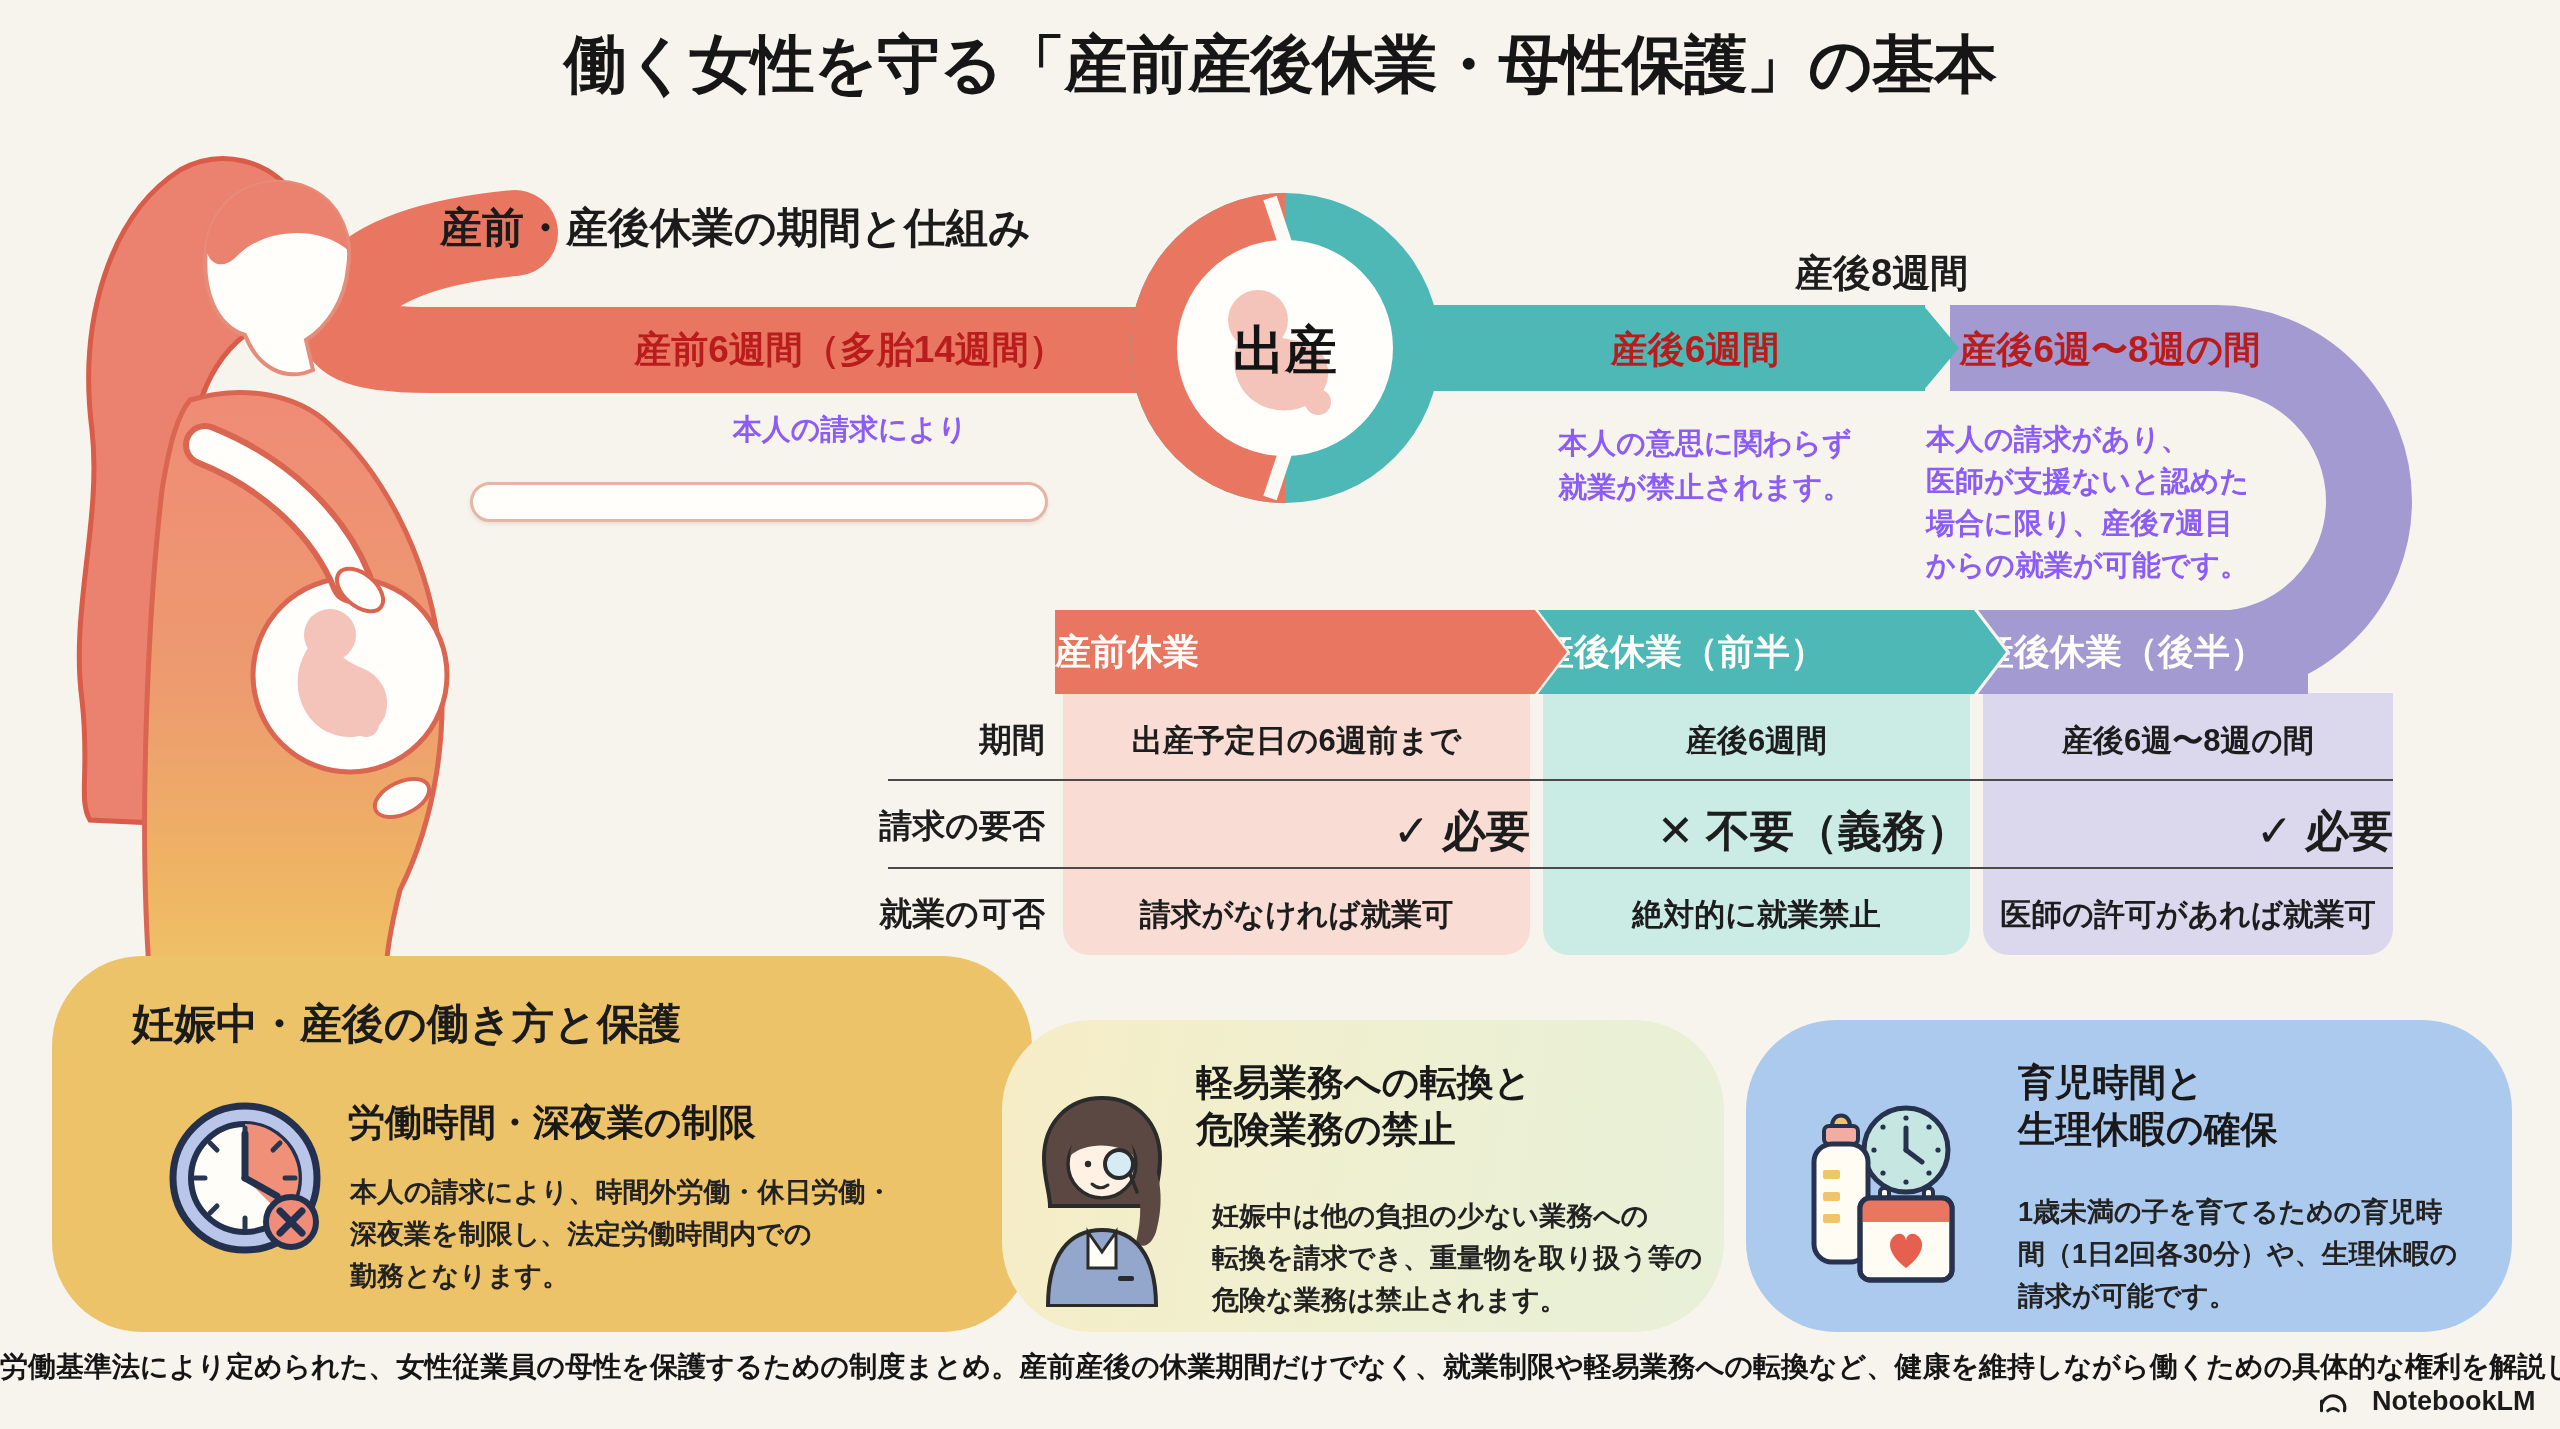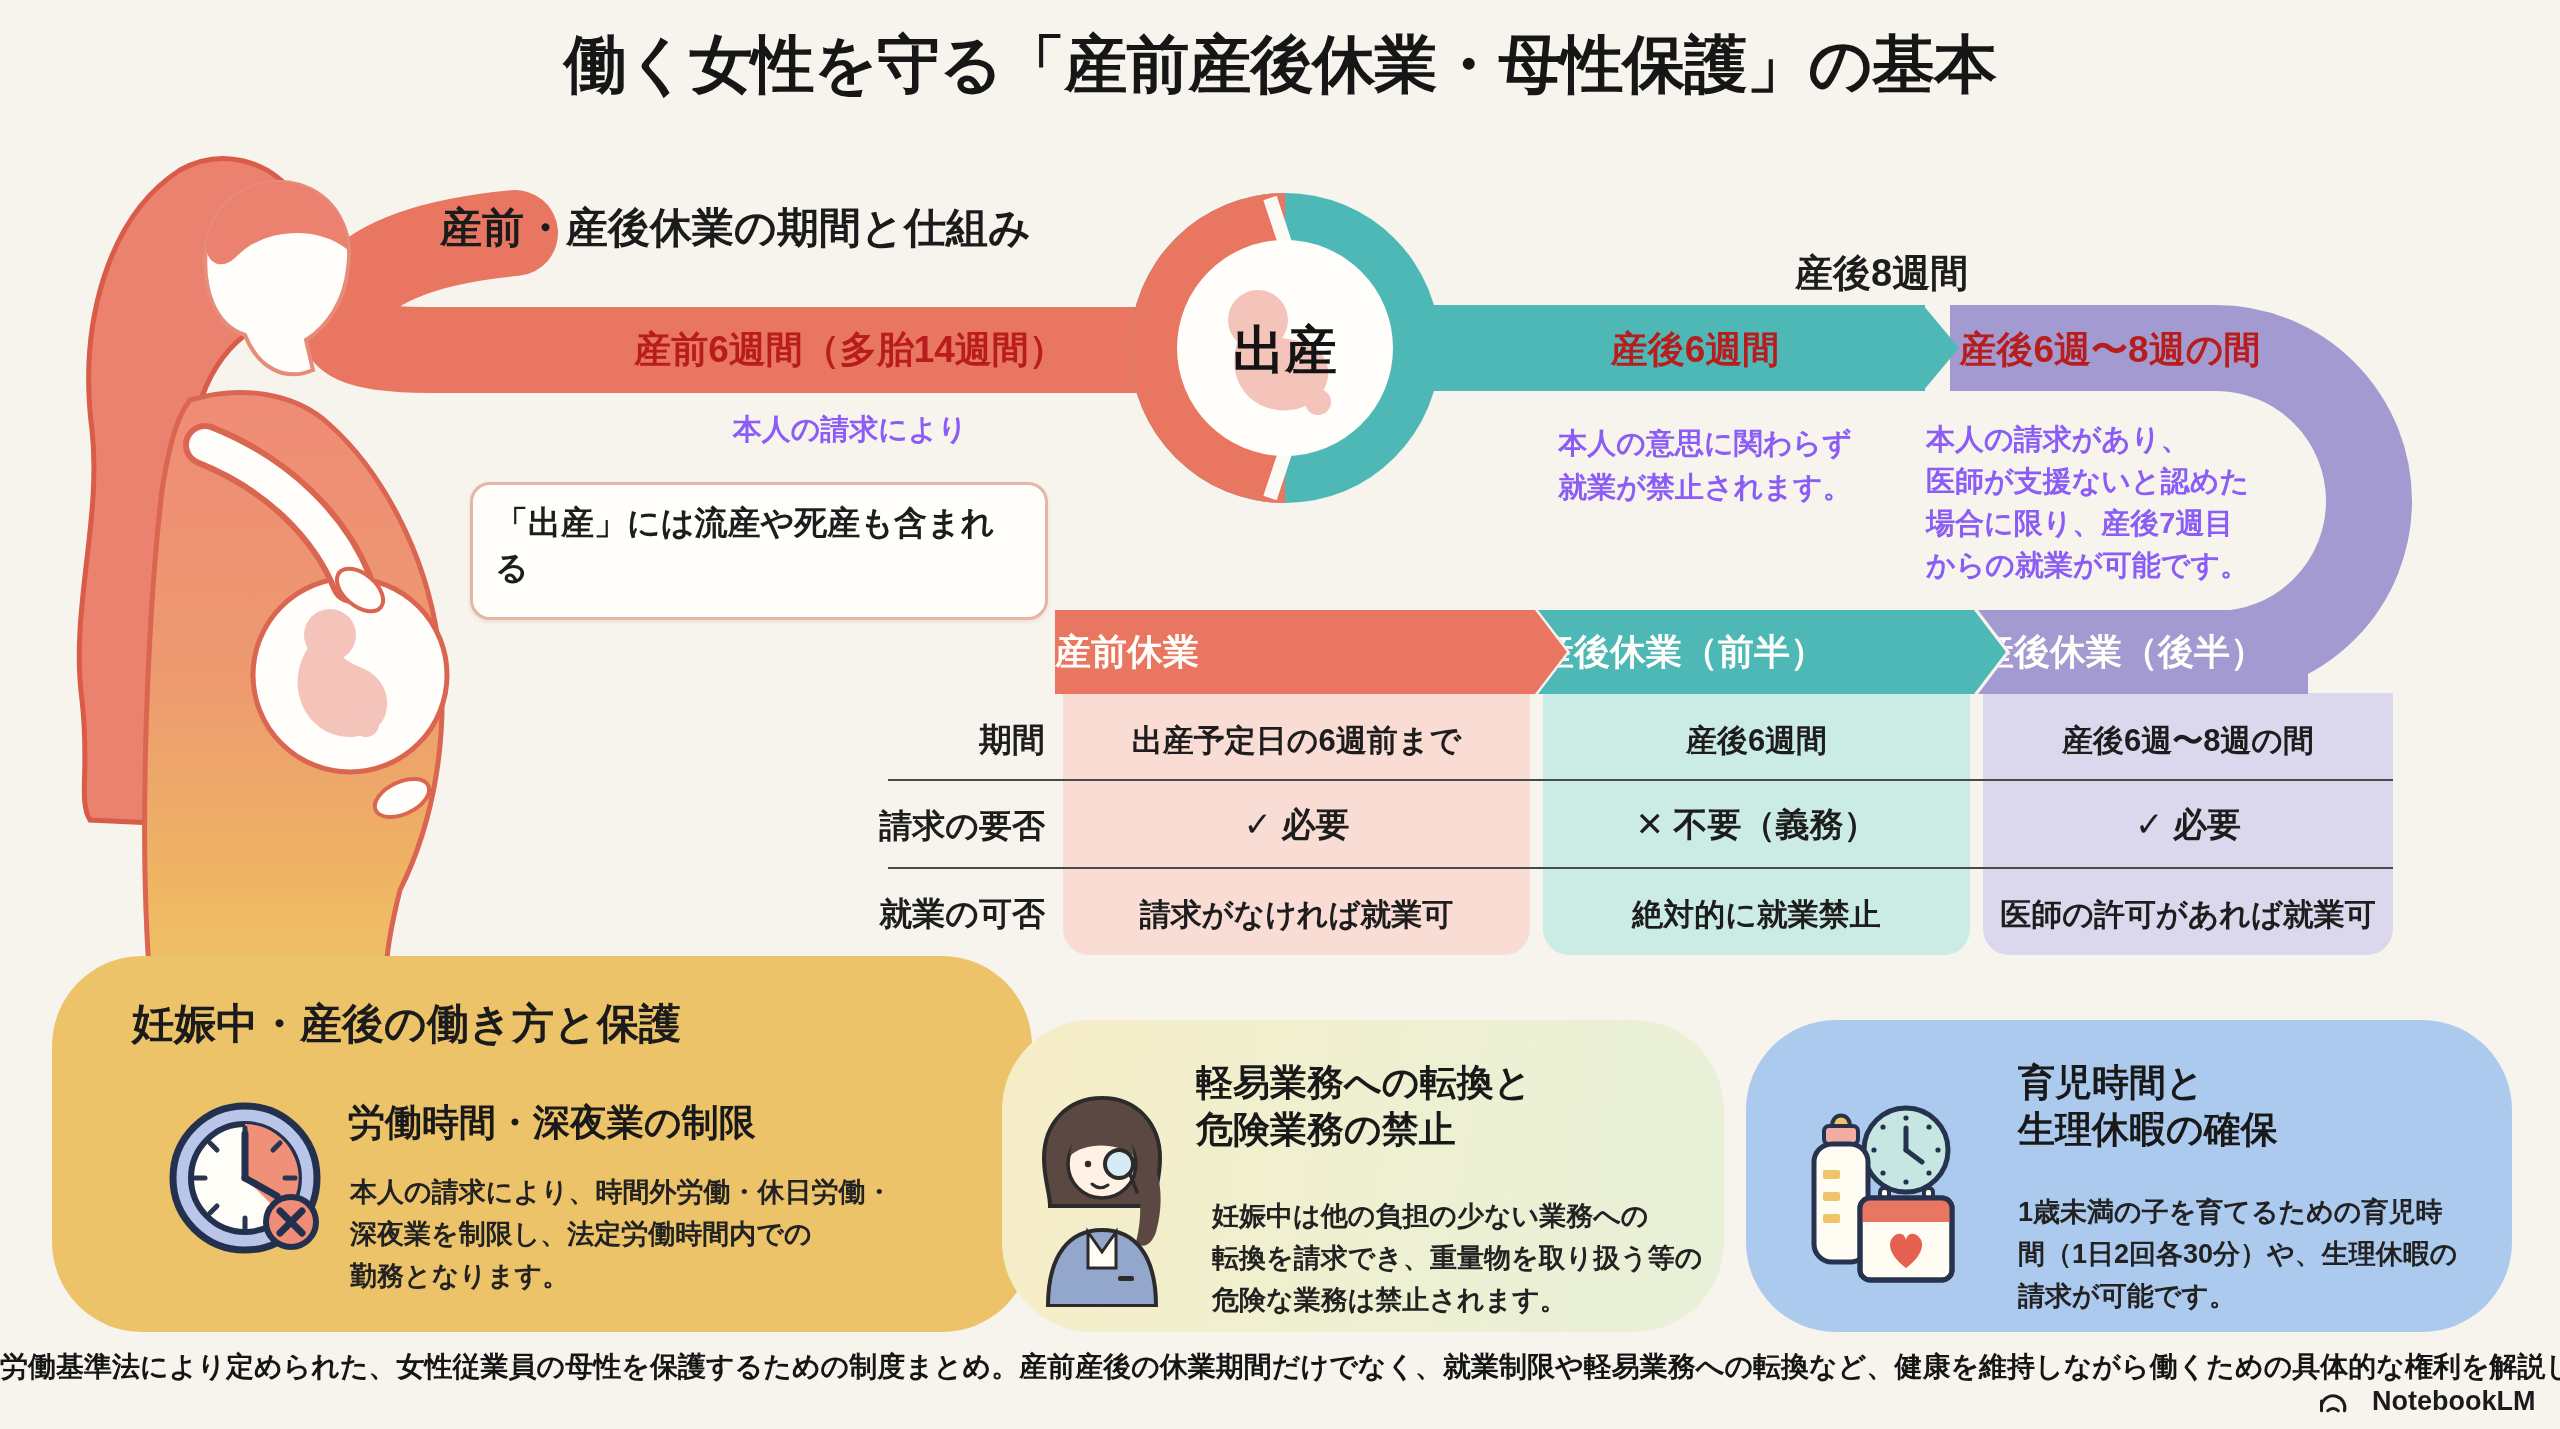--- a/index.html
+++ b/index.html
@@ -38,21 +38,21 @@
     font-size:36px;font-weight:700;color:#fffefb;white-space:nowrap;
   }
   .thead1{left:1055px;width:512px;background:#e97660;
     clip-path:polygon(0 0,calc(100% - 32px) 0,100% 50%,calc(100% - 32px) 100%,0 100%);}
   .thead2{left:1538px;width:468px;background:#4eb8b6;
     clip-path:polygon(0 0,calc(100% - 32px) 0,100% 50%,calc(100% - 32px) 100%,0 100%,32px 50%);}
   .thead3{left:1978px;width:330px;background:#a29ad1;
     clip-path:polygon(0 0,100% 0,100% 100%,0 100%,32px 50%);}
   .rlabel{left:820px;width:225px;text-align:right;font-size:33px;font-weight:700;white-space:nowrap;}
   .cell{text-align:center;font-size:31px;font-weight:700;white-space:nowrap;}
-  .cell.check{font-size:34px;}
+  .cell.check{font-size:44px;text-align:right;}
   .c1{left:1063px;width:467px;} .c2{left:1543px;width:427px;} .c3{left:1983px;width:410px;}
   .divider{height:2px;background:#4a4a4a;left:888px;width:1505px;}
   
   .blob{border-radius:90px;}
   .blob-yellow{left:52px;top:956px;width:980px;height:376px;background:#edc369;}
   .blob-mid{left:1002px;top:1020px;width:722px;height:312px;
     background:linear-gradient(100deg,#f6edc6 0%,#eef0d2 55%,#e7f0d8 100%);}
   .blob-blue{left:1746px;top:1020px;width:766px;height:312px;background:#acc9ee;}
   .card-title{font-size:37px;font-weight:700;line-height:1.27;white-space:pre-line;color:#191919;}
   .card-body{font-size:27px;font-weight:700;line-height:1.55;white-space:pre-line;color:#222;}
@@ -133,21 +133,20 @@
 <div class="abs band-label" style="left:1460px;top:325px;width:470px;">産後6週間</div>
 <div class="abs note" style="left:1460px;top:422px;width:490px;text-align:center;">本人の意思に関わらず
 就業が禁止されます。</div>
 <div class="abs band-label" style="left:1930px;top:325px;width:360px;">産後6週〜8週の間</div>
 <div class="abs note" style="left:1926px;top:418px;width:470px;line-height:1.45;">本人の請求があり、
 医師が支援ないと認めた
 場合に限り、産後7週目
 からの就業が可能です。</div>
 
 <div class="abs callout">
-  <div class="callout-title">「出産」には流産や死産も含まれる</div>
 </div>
 
 <div class="abs slab slab1"></div>
 <div class="abs slab slab2"></div>
 <div class="abs slab slab3"></div>
 
 <div class="abs thead thead1">産前休業</div>
 <div class="abs thead thead2">産後休業（前半）</div>
 <div class="abs thead thead3">産後休業（後半）</div>
 

